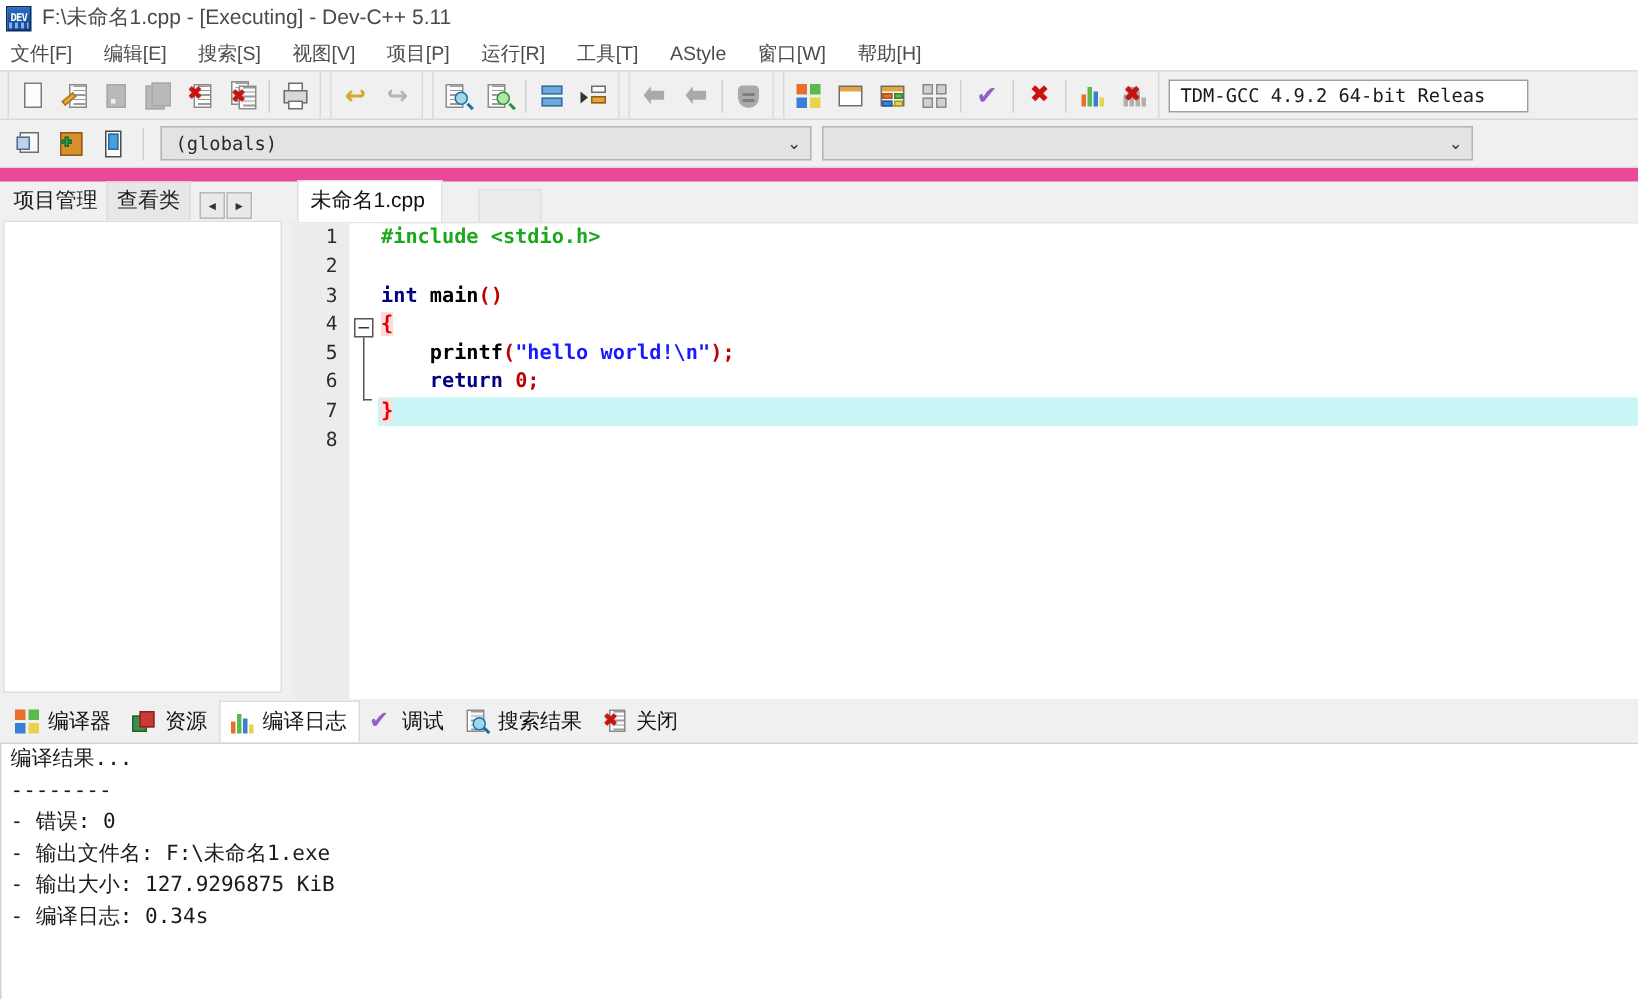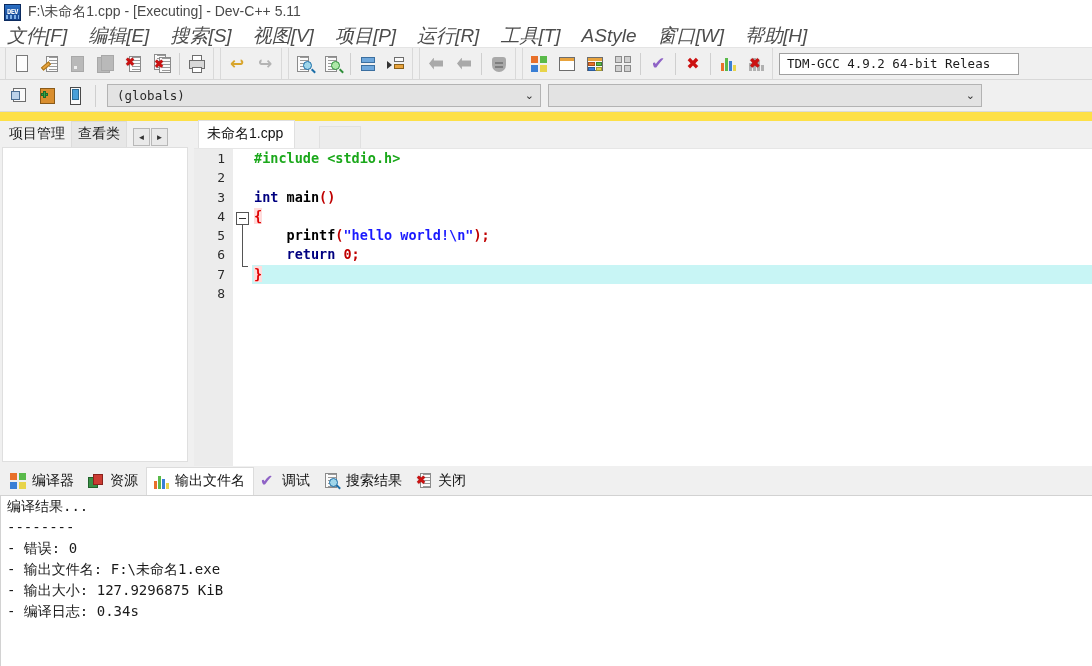--- a/index.html
+++ b/index.html
@@ -4,21 +4,21 @@
 <title>Dev-C++ 5.11</title>
 <style>
   html,body{margin:0;padding:0;}
   body{
     width:1092px;height:666px;overflow:hidden;
     background:#ffffff;
     font-family:"Liberation Sans","DejaVu Sans",sans-serif;
     font-size:13px;color:#000;
     -webkit-font-smoothing:antialiased;
   }
-  .app{position:relative;width:1092px;height:666px;background:#fde047;}
+  .app{position:relative;width:1092px;height:666px;background:#ec4899;}
 
   
   .titlebar{
     height:24px;display:flex;align-items:center;
     background:#ffffff;padding-left:4px;
   }
   .title-icon{
     width:17px;height:17px;margin-right:7px;position:relative;
     background:linear-gradient(#2a6fc4,#123f86);
     border:1px solid #0b2a5e;box-sizing:border-box;
@@ -39,23 +39,22 @@
     font-family:"Liberation Sans","DejaVu Sans",sans-serif;
     white-space:nowrap;
   }
 
   
   .menubar{
     height:23px;display:flex;align-items:center;
     background:#ffffff;padding-left:7px;
   }
   .menu-item{
-    font-size:19px;color:#4c4c4c;margin-right:21px;white-space:nowrap;
+    font-size:13px;color:#4c4c4c;margin-right:21px;white-space:nowrap;
     cursor:default;
-    font-style:italic;
   }
 
   
   .toolbar{
     height:33px;background:#f0f0f0;display:flex;align-items:center;
     border-top:1px solid #e4e4e4;border-bottom:1px solid #d8d8d8;
     padding-left:5px;box-sizing:border-box;
   }
   .tbgroup{display:flex;align-items:center;
     border:1px solid #d9d9d9;border-top:none;border-bottom:none;
@@ -575,21 +574,21 @@
 
       <div class="btab active">
         <span class="ico">
           <span class="barchart" style="left:1px;top:2px;">
               <i style="left:0;height:8px;background:#e8702a;"></i>
               <i style="left:4px;height:13px;background:#5aba4a;"></i>
               <i style="left:8px;height:10px;background:#3a7fd5;"></i>
               <i style="left:12px;height:6px;background:#e8d44a;"></i>
             </span>
         </span>
-        <span>输出文件名</span>
+        <span>编译日志</span>
       </div>
 
       <div class="btab">
         <span class="ico">
           <span class="check" style="position:absolute;left:0;top:-1px;font-size:16px;">✔</span>
         </span>
         <span>调试</span>
       </div>
 
       <div class="btab">

